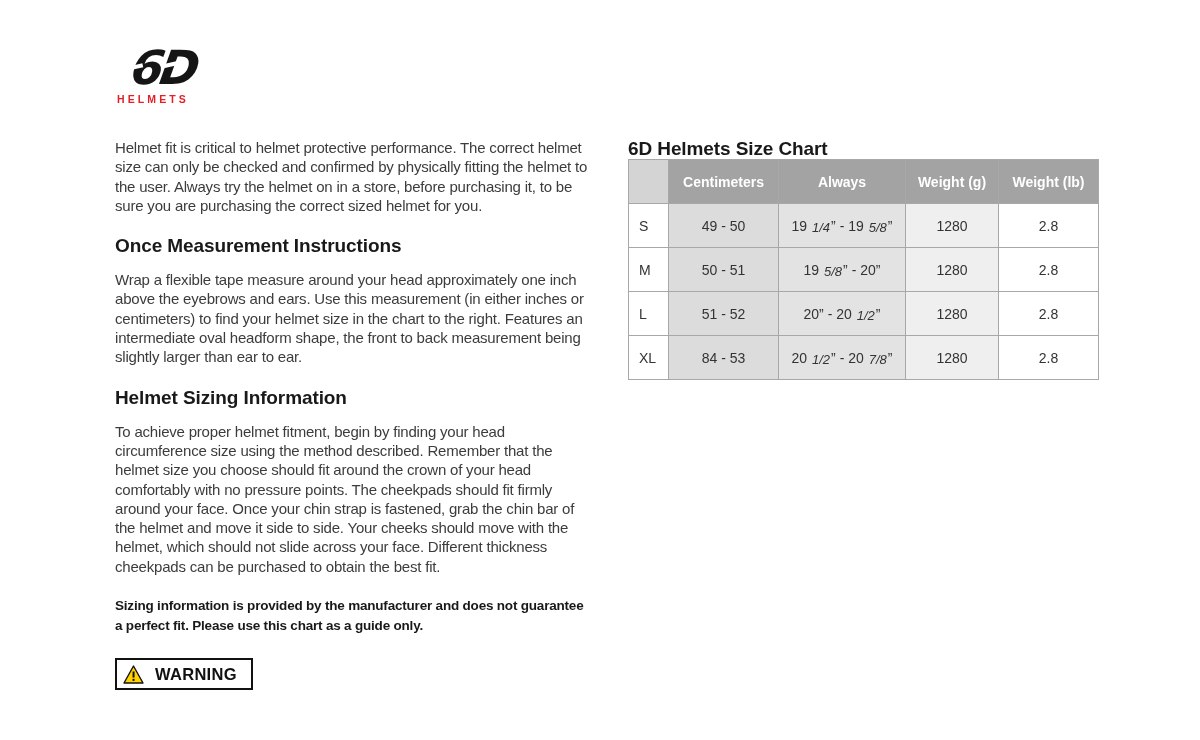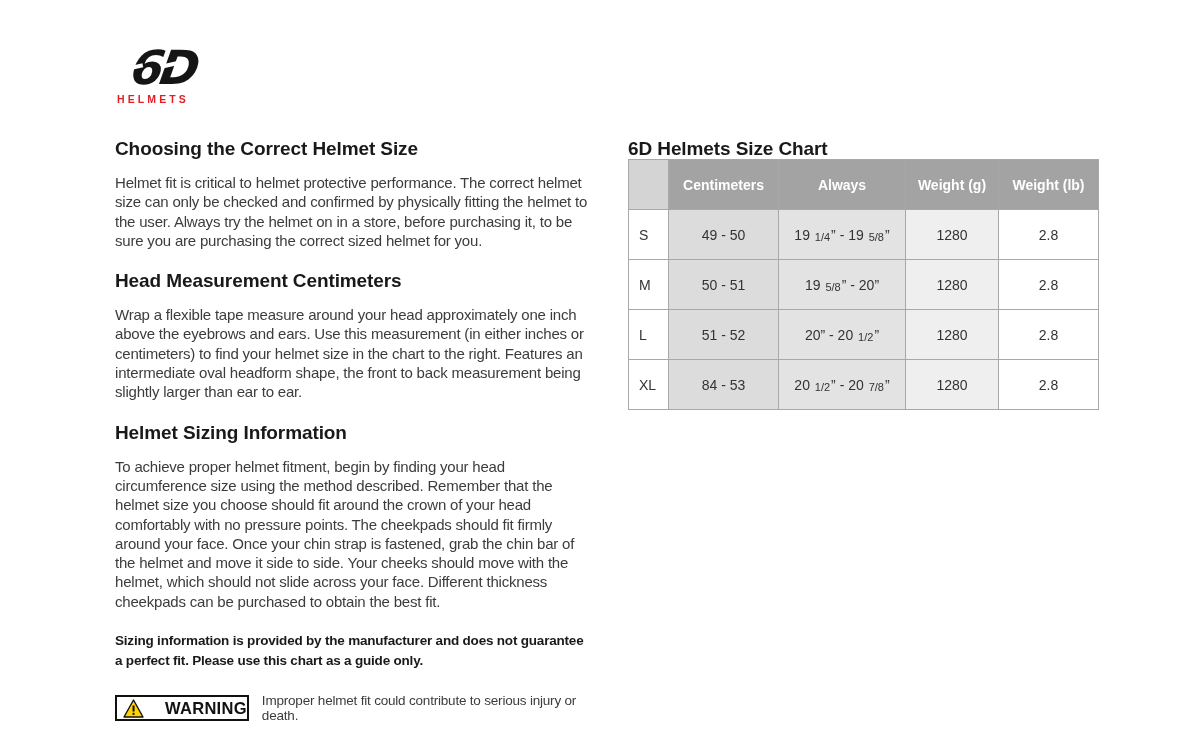--- a/index.html
+++ b/index.html
@@ -31,84 +31,82 @@
 
   .section-heading{font-size:19px;line-height:21px;font-weight:bold;
     color:var(--heading);letter-spacing:-0.1px;margin:0 0 14px;}
   .section-body{font-size:15px;line-height:19.3px;letter-spacing:-0.2px;
     color:var(--body-text);margin:0 0 20px;}
 
   .disclaimer{font-size:13.5px;line-height:20px;letter-spacing:-0.2px;
     font-weight:bold;color:var(--heading);margin:1px 0 15px;}
 
   .warning-row{display:flex;align-items:center;gap:13px;margin-top:22px;}
-  .warning-box{display:inline-flex;align-items:center;gap:21px;
-    border:2px solid #111;background:#fff;padding:2px 0 2px 6px;height:26px;}
+  .warning-box{display:inline-flex;align-items:center;gap:11px;
+    border:2px solid #111;background:#fff;padding:2px 14px 2px 6px;height:32px;}
   .warning-label{font-weight:bold;font-size:16.5px;letter-spacing:0.3px;color:#111;}
   .warning-text{font-size:13.5px;letter-spacing:-0.2px;color:var(--body-text);}
 
   
   .chart-title{font-size:19px;line-height:21px;font-weight:bold;
     color:var(--heading);letter-spacing:-0.1px;}
   .chart-subtitle{font-size:14.5px;color:var(--body-text);margin:1px 0 15px;}
 
   table.size-chart{border-collapse:collapse;width:470px;table-layout:fixed;}
   .size-chart th,.size-chart td{border:1px solid var(--tbl-border);
-    height:50px;text-align:center;font-size:14px;color:#333;vertical-align:middle;}
+    height:44px;text-align:center;font-size:14px;color:#333;vertical-align:middle;}
   .size-chart thead th{background:var(--tbl-header);color:#fff;font-weight:bold;}
   .size-chart thead th.corner{background:var(--tbl-corner);}
   .size-chart col.c-size{width:40px;}
   .size-chart col.c-cm{width:110px;}
   .size-chart col.c-in{width:127px;}
   .size-chart col.c-g{width:93px;}
   .size-chart col.c-lb{width:100px;}
   .size-chart td.cell-size{background:#fff;text-align:left;padding-left:10px;}
   .size-chart td.cell-cm{background:var(--tbl-cm);}
   .size-chart td.cell-in{background:var(--tbl-in);}
   .size-chart td.cell-g{background:var(--tbl-g);}
   .size-chart td.cell-lb{background:#fff;}
-  .frac{font-size:11px;position:relative;top:1px;margin:0 1px;letter-spacing:0;}
+  .frac{font-size:13px;position:relative;top:1px;margin:0 1px;letter-spacing:0;font-style:italic;}
 </style>
 </head>
 <body>
 
 <div class="page">
 
   <div class="logo">
     <svg class="logo-mark-svg" width="96" height="50" viewBox="0 0 96 50" aria-hidden="true">
       <text x="22" y="42" font-family="'DejaVu Sans', sans-serif" font-size="47" font-weight="bold" font-style="italic" letter-spacing="-4" fill="#151515" transform="skewX(-9)">6D</text>
       <rect x="14" y="23" width="15" height="4" fill="#ffffff" transform="rotate(-13 21 25)"></rect>
       <rect x="47" y="21" width="17" height="4" fill="#ffffff" transform="rotate(-13 55 23)"></rect>
     </svg>
     <div class="logo-wordmark">HELMETS</div>
   </div>
 
   <div class="left-col">
 
-    <h2 class="section-heading">Choosing the Correct Helmet Size</h2>
     <p class="section-body">Helmet fit is critical to helmet protective performance. The correct helmet size can only be checked and confirmed by physically fitting the helmet to the user. Always try the helmet on in a store, before purchasing it, to be sure you are purchasing the correct sized helmet for you.</p>
 
-    <h2 class="section-heading">Head Measurement Centimeters</h2>
+    <h2 class="section-heading">Once Measurement Instructions</h2>
     <p class="section-body">Wrap a flexible tape measure around your head approximately one inch above the eyebrows and ears. Use this measurement (in either inches or centimeters) to find your helmet size in the chart to the right. Features an intermediate oval headform shape, the front to back measurement being slightly larger than ear to ear.</p>
 
     <h2 class="section-heading">Helmet Sizing Information</h2>
     <p class="section-body">To achieve proper helmet fitment, begin by finding your head circumference size using the method described. Remember that the helmet size you choose should fit around the crown of your head comfortably with no pressure points. The cheekpads should fit firmly around your face. Once your chin strap is fastened, grab the chin bar of the helmet and move it side to side. Your cheeks should move with the helmet, which should not slide across your face. Different thickness cheekpads can be purchased to obtain the best fit.</p>
 
     <p class="disclaimer">Sizing information is provided by the manufacturer and does not guarantee a perfect fit. Please use this chart as a guide only.</p>
 
     <div class="warning-row">
       <span class="warning-box">
         <svg width="21" height="19" viewBox="0 0 24 22" aria-hidden="true">
           <path d="M12 1.2 L23 20.8 L1 20.8 Z" fill="#ffd200" stroke="#111" stroke-width="1.6" stroke-linejoin="round"></path>
           <rect x="10.9" y="7.5" width="2.3" height="7" fill="#111"></rect>
           <rect x="10.9" y="16" width="2.3" height="2.4" fill="#111"></rect>
         </svg>
         <span class="warning-label">WARNING</span>
       </span>
-      <span class="warning-text">Improper helmet fit could contribute to serious injury or death.</span>
     </div>
   </div>
 
   <div class="right-col">
     <h2 class="chart-title">6D Helmets Size Chart</h2>
 
     <table class="size-chart">
       <colgroup>
         <col class="c-size">
           <col class="c-cm">

